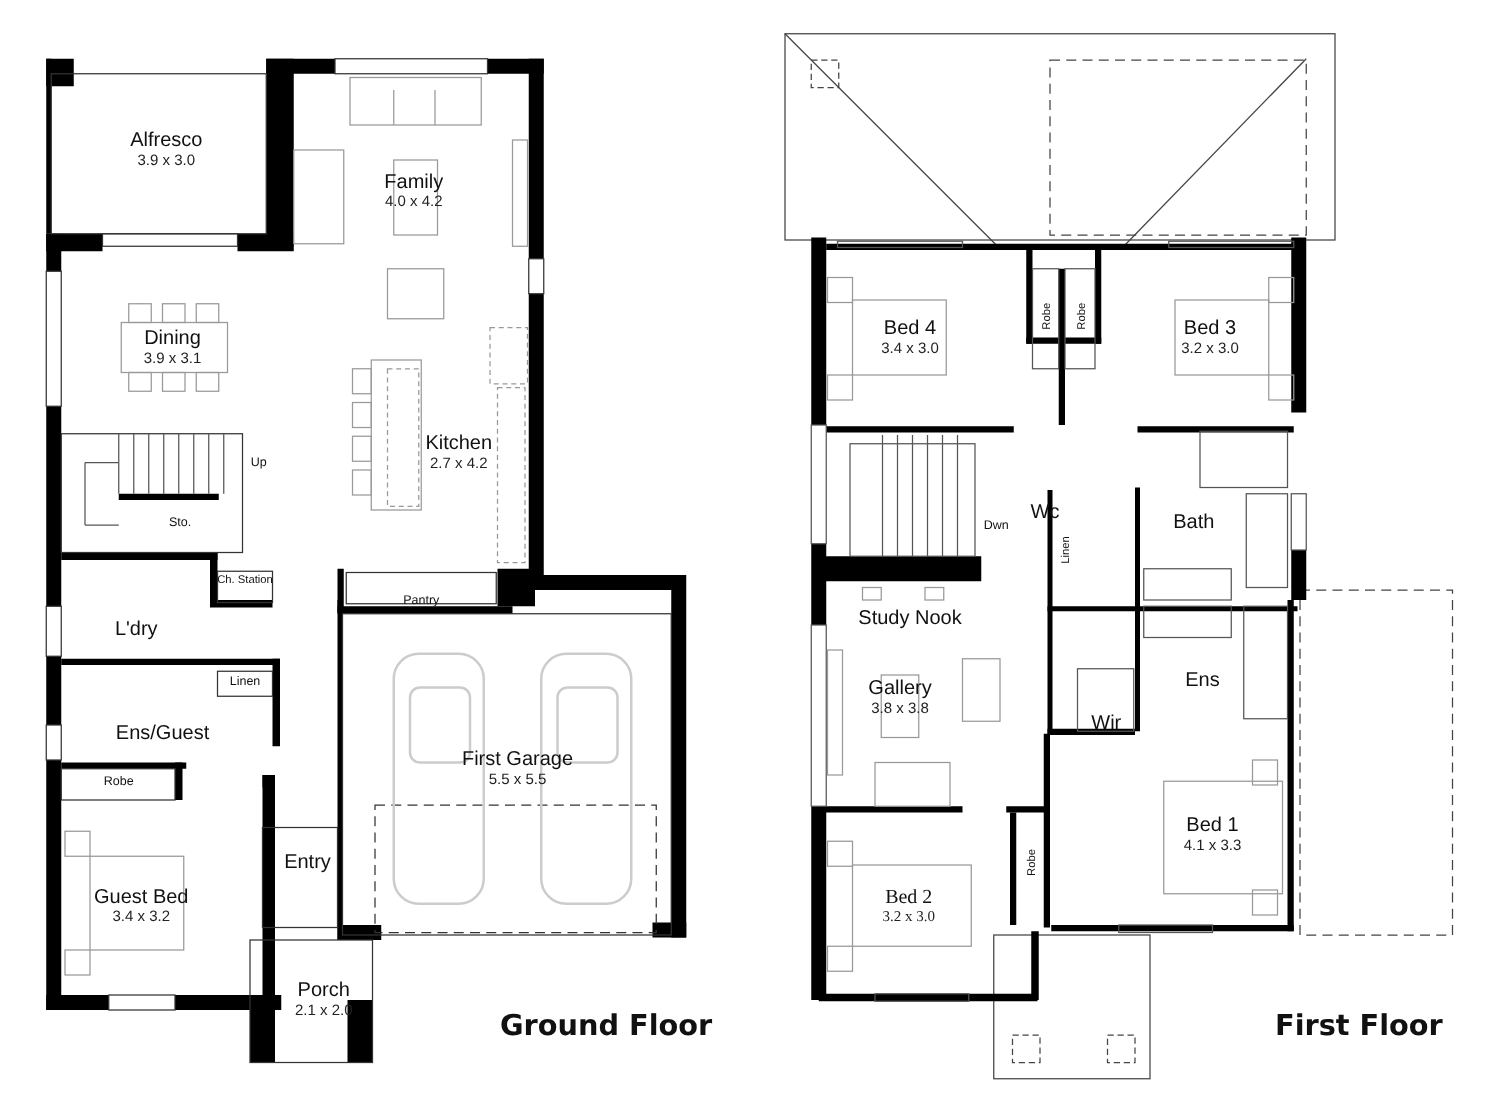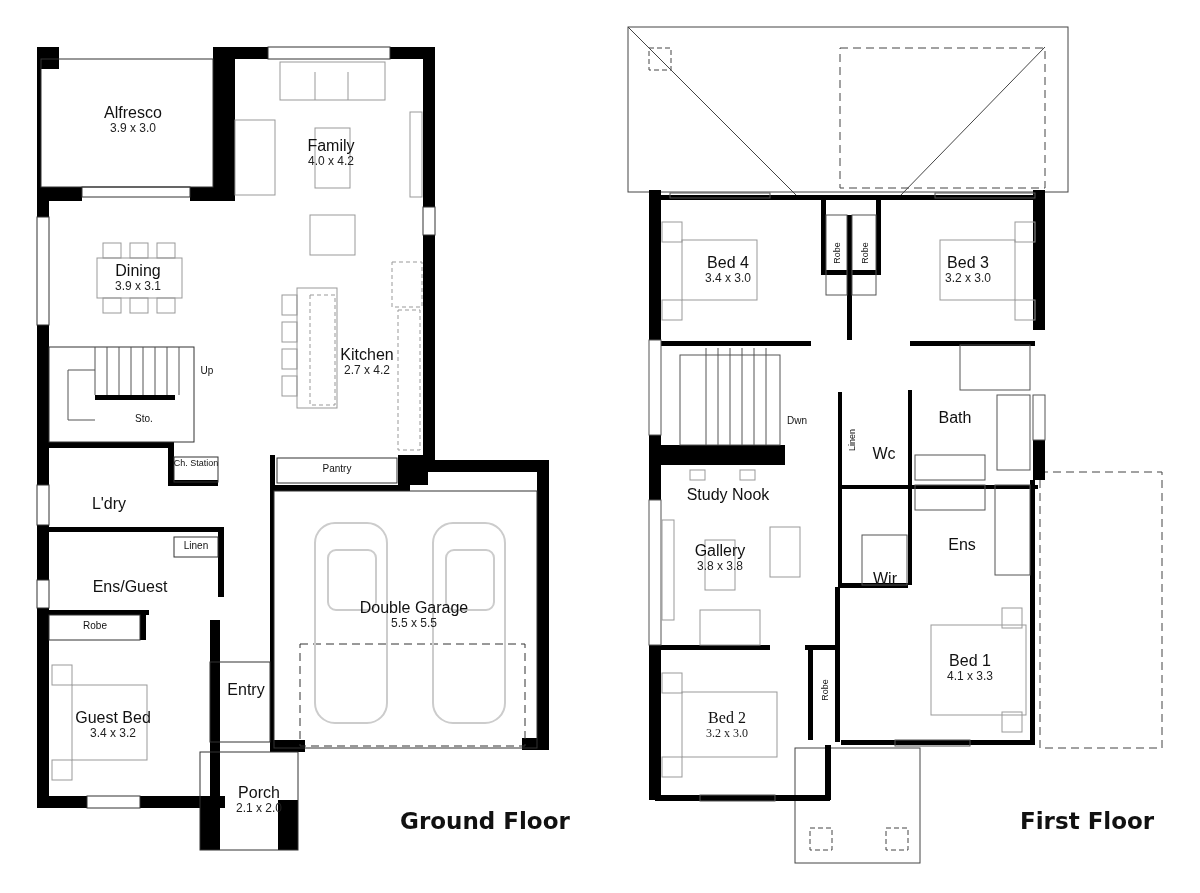--- a/index.html
+++ b/index.html
@@ -244,21 +244,21 @@
 <div class="lbl" style="left:367px;top:347px;">
   <span class="nm">Kitchen</span>
   <span class="dim">2.7 x 4.2</span>
 </div>
 <div class="lbl small" style="left:144px;top:414px;">
   <span class="nm">Sto.</span>
 </div>
 <div class="lbl small" style="left:207px;top:366px;">
   <span class="nm">Up</span>
 </div>
-<div class="lbl small" style="left:337px;top:464px;">
+<div class="lbl small" style="left:337px;top:476px;">
   <span class="nm">Pantry</span>
 </div>
 <div class="lbl tiny" style="left:196px;top:459px;width:64px;white-space:normal;">
   <span class="nm">Ch. Station</span>
 </div>
 <div class="lbl" style="left:109px;top:496px;">
   <span class="nm">L'dry</span>
 </div>
 <div class="lbl small" style="left:196px;top:541px;">
   <span class="nm">Linen</span>
@@ -274,40 +274,40 @@
   <span class="dim">3.4 x 3.2</span>
 </div>
 <div class="lbl" style="left:246px;top:682px;">
   <span class="nm">Entry</span>
 </div>
 <div class="lbl" style="left:259px;top:785px;">
   <span class="nm">Porch</span>
   <span class="dim">2.1 x 2.0</span>
 </div>
 <div class="lbl" style="left:414px;top:600px;">
-  <span class="nm">Double Garage</span>
+  <span class="nm">First Garage</span>
   <span class="dim">5.5 x 5.5</span>
 </div>
 <div class="title" style="left:400px;top:808px;">Ground Floor</div>
 
 <div class="lbl" style="left:728px;top:255px;">
   <span class="nm">Bed 4</span>
   <span class="dim">3.4 x 3.0</span>
 </div>
 <div class="lbl" style="left:968px;top:255px;">
   <span class="nm">Bed 3</span>
   <span class="dim">3.2 x 3.0</span>
 </div>
 <div class="lbl vert" style="left:838px;top:253px;">Robe</div>
 <div class="lbl vert" style="left:866px;top:253px;">Robe</div>
 <div class="lbl small" style="left:797px;top:416px;">
   <span class="nm">Dwn</span>
 </div>
 <div class="lbl vert" style="left:853px;top:440px;">Linen</div>
-<div class="lbl" style="left:884px;top:402px;margin-top:44px;">
+<div class="lbl" style="left:836px;top:402px;">
   <span class="nm">Wc</span>
 </div>
 <div class="lbl" style="left:955px;top:410px;">
   <span class="nm">Bath</span>
 </div>
 <div class="lbl" style="left:728px;top:487px;">
   <span class="nm">Study Nook</span>
 </div>
 <div class="lbl" style="left:720px;top:543px;">
   <span class="nm">Gallery</span>

